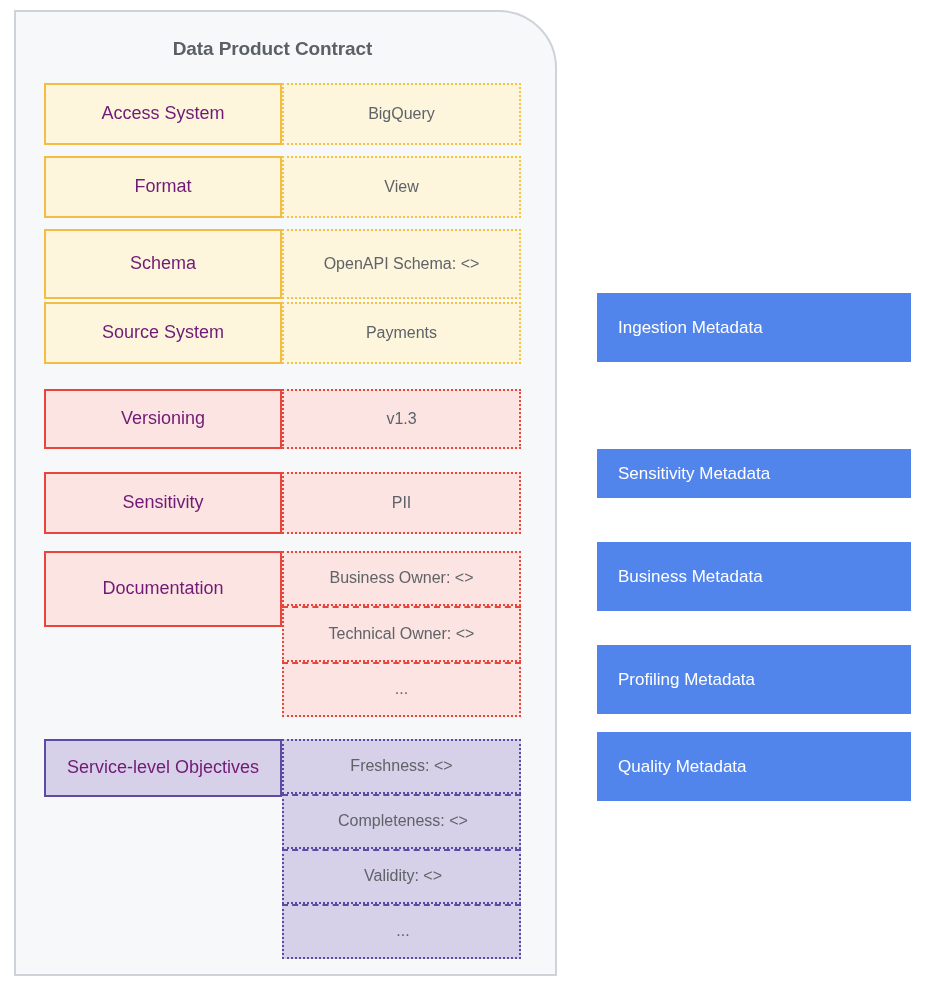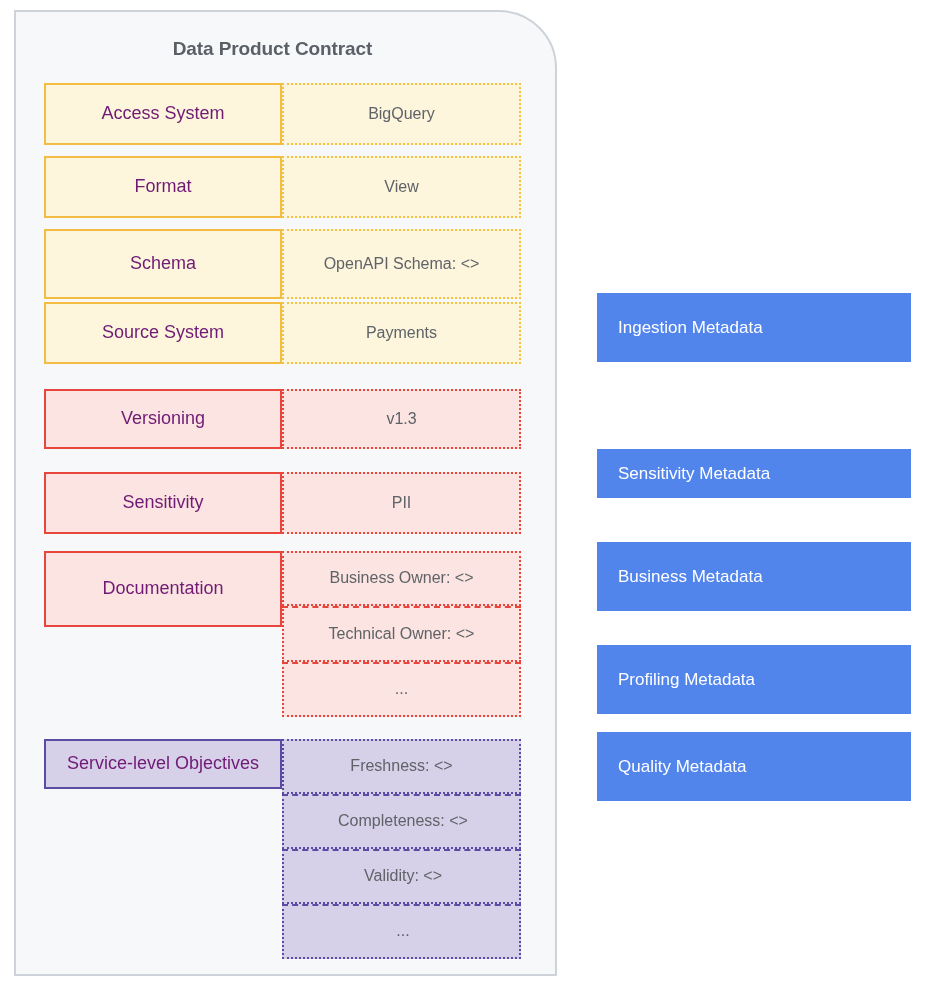--- a/index.html
+++ b/index.html
@@ -185,21 +185,21 @@
   <div class="row" style="top:539px;height:166px;align-items:flex-start;">
     <div class="cell-key key-red" style="height:76px;">Documentation</div>
     <div class="cell-val-stack" style="height:166px;">
       <div class="cell-val val-red">Business Owner: &lt;&gt;</div>
       <div class="cell-val val-red">Technical Owner: &lt;&gt;</div>
       <div class="cell-val val-red">...</div>
     </div>
   </div>
 
   <div class="row" style="top:727px;height:220px;align-items:flex-start;">
-    <div class="cell-key key-purple" style="height:50px;">Service-level Objectives</div>
+    <div class="cell-key key-purple" style="height:58px;">Service-level Objectives</div>
     <div class="cell-val-stack" style="height:220px;">
       <div class="cell-val val-purple">Freshness: &lt;&gt;</div>
       <div class="cell-val val-purple">Completeness: &lt;&gt;</div>
       <div class="cell-val val-purple">Validity: &lt;&gt;</div>
       <div class="cell-val val-purple">...</div>
     </div>
   </div>
 
 </div>
 

